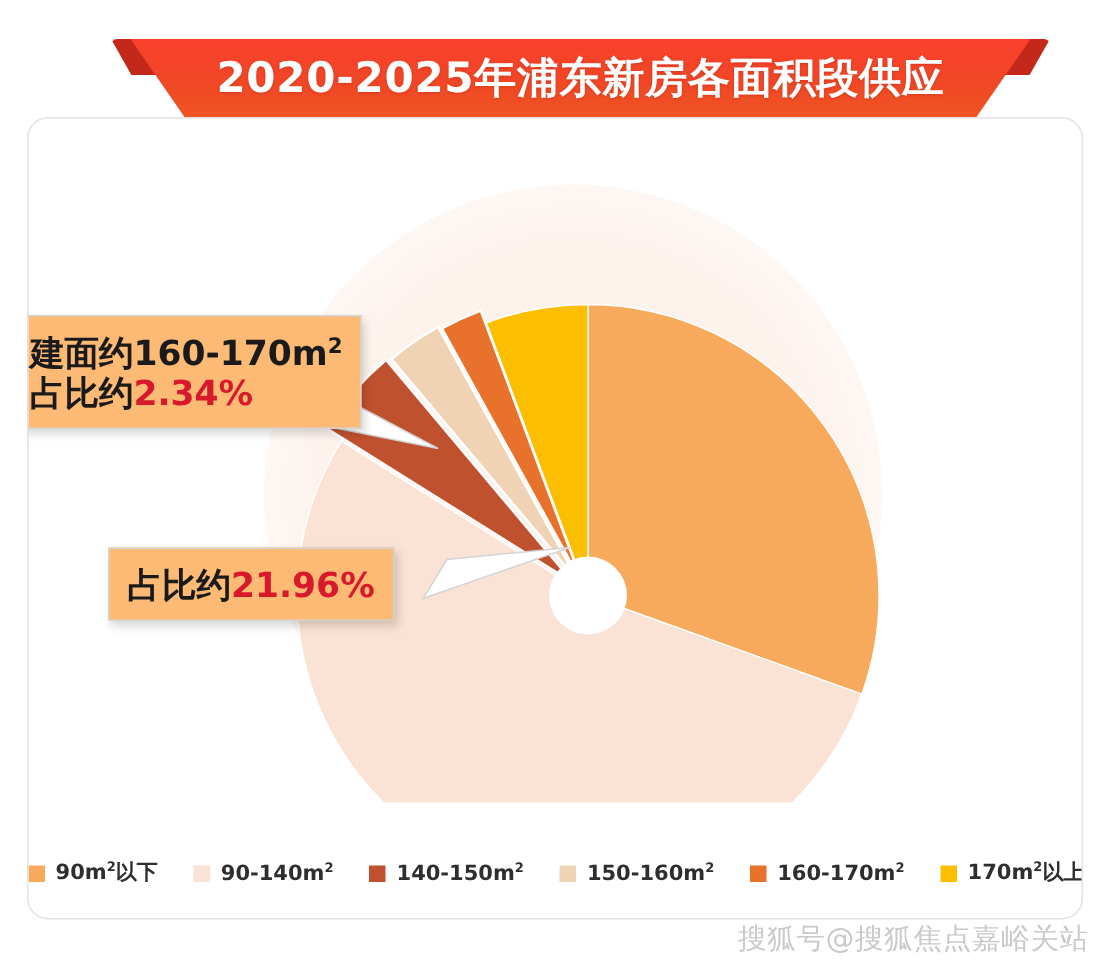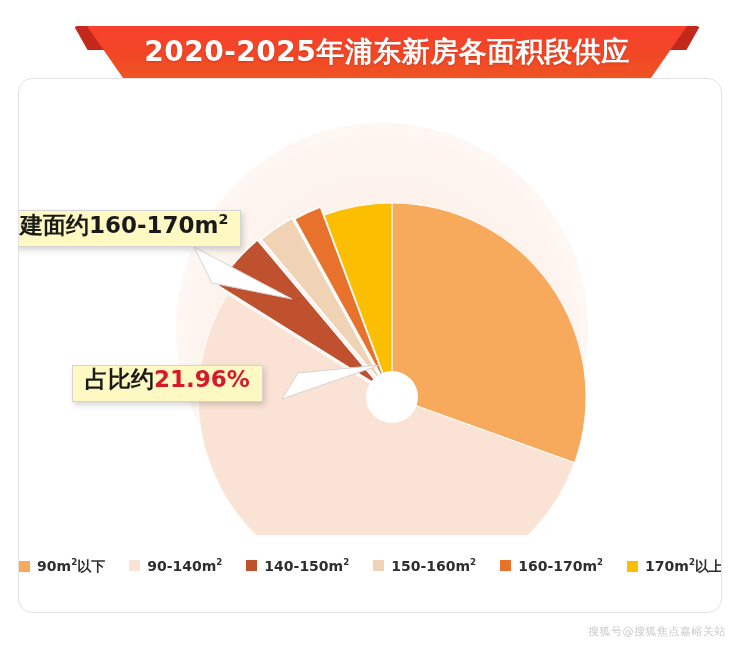--- a/index.html
+++ b/index.html
@@ -96,24 +96,24 @@
     position: absolute;
     left: 157px;
     top: 44px;
     width: 412px;
     height: 412px;
   }
 
   
   .callout {
     position: absolute;
-    background: #fef9c3;
+    background: #fdba74;
     border: 1px solid #d4d4d4;
     box-shadow: 2px 3px 6px rgba(0,0,0,0.17);
-    padding: 0 12px 8px 12px;
+    padding: 12px 12px 8px 12px;
     z-index: 30;
   }
   .callout .line {
     font-size: 23px;
     font-weight: bold;
     color: #1a1a1a;
     white-space: nowrap;
     line-height: 1.16;
     font-family: "DejaVu Sans", "Liberation Sans", sans-serif;
   }
@@ -130,21 +130,21 @@
   }
 
   
   #legend {
     position: absolute;
     left: 0;
     top: 478px;
     width: 704px;
     height: 34px;
     display: flex;
-    align-items: flex-start;
+    align-items: flex-end;
     justify-content: center;
     gap: 24px;
   }
   .legend-item {
     display: flex;
     align-items: center;
     gap: 7px;
     white-space: nowrap;
   }
   .legend-swatch {
@@ -158,21 +158,21 @@
     font-weight: bold;
     font-family: "DejaVu Sans", "Liberation Sans", sans-serif;
   }
   .legend-label sup { font-size: 0.62em; }
 
   
   #watermark {
     position: absolute;
     right: 14px;
     bottom: 8px;
-    font-size: 11px;
+    font-size: 19px;
     color: #c9c9c9;
     letter-spacing: 0.5px;
     white-space: nowrap;
     font-family: "DejaVu Sans", "Liberation Sans", sans-serif;
     text-align: center;
   }
 </style>
 </head>
 <body>
 
@@ -202,20 +202,23 @@
       <circle cx="216" cy="274" r="26" fill="#ffffff"></circle>
     </svg>
 
     <svg class="tail-svg" style="left:175px; top:168px; width:120px; height:80px;" viewBox="0 0 120 80">
       <polygon points="0,0 98,52 18,36" fill="#ffffff" stroke="#d4d4d4" stroke-width="1"></polygon>
     </svg>
     <div class="callout" id="callout-1">
       <div class="line">
         <span>建面约160-170m</span><sup>2</sup>
       </div>
+      <div class="line">
+        <span>占比约</span><span class="pct">2.34%</span>
+      </div>
     </div>
 
     <svg class="tail-svg" style="left:243px; top:286px; width:130px; height:50px;" viewBox="0 0 130 50">
       <polygon points="118,0 20,34 36,8" fill="#ffffff" stroke="#d4d4d4" stroke-width="1"></polygon>
     </svg>
     <div class="callout" id="callout-2">
       <div class="line">
         <span>占比约</span><span class="pct">21.96%</span>
       </div>
     </div>

